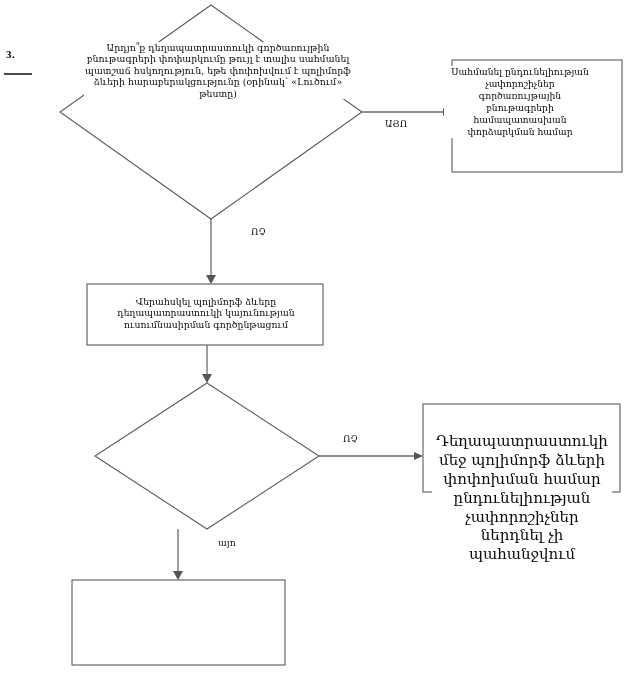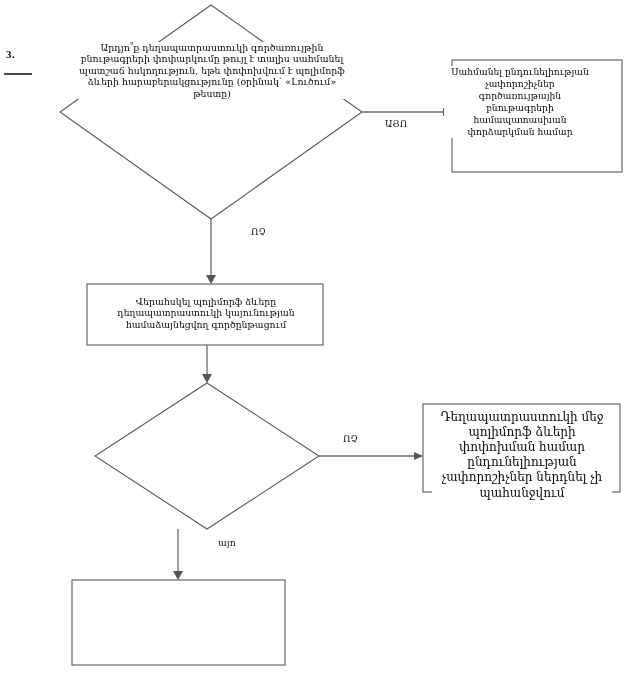--- a/index.html
+++ b/index.html
@@ -73,20 +73,21 @@
     background: #ffffff;
     line-height: 1.22;
     font-size: 9.3px;
     font-family: "DejaVu Serif", "Liberation Serif", serif;
     color: #0a0a0a;
     white-space: normal;
   }
   .diamond-txt {
     
     z-index: 5;
+    margin-left: 6px;
   }
   .box-txt {
     z-index: 5;
   }
 
   
   #d1-text {
     left: 78px;
     top: 42px;
     width: 268px;
@@ -111,23 +112,23 @@
   #t1-text {
     left: 444px;
     top: 66px;
     width: 152px;
     font-size: 9.2px;
     line-height: 1.30;
   }
   
   #t2-text {
     left: 432px;
-    top: 410px;
+    top: 432px;
     width: 180px;
-    font-size: 12px;
+    font-size: 15px;
     line-height: 1.26;
   }
   
   #t3-text {
     left: 82px;
     top: 592px;
     width: 196px;
     font-size: 9.2px;
     line-height: 1.28;
   }
@@ -183,21 +184,21 @@
     <polygon class="arrowhead" points="423,456 414,452 414,460"></polygon>
 
     <line class="conn" x1="178" y1="529" x2="178" y2="574"></line>
     <polygon class="arrowhead" points="178,580 173,571 183,571"></polygon>
   </svg>
 
   <div class="txt diamond-txt" id="d1-text">Արդյո՞ք դեղապատրաստուկի գործառույթին բնութագրերի փոփարկումը թույլ է տալիս սահմանել պատշաճ հսկողություն, եթե փոփոխվում է պոլիմորֆ ձևերի հարաբերակցությունը (օրինակ՝ «Լուծում» թեստը)</div>
 
   <div class="txt box-txt" id="t1-text">Սահմանել ընդունելիության չափորոշիչներ գործառույթային բնութագրերի համապատասխան փորձարկման համար</div>
 
-  <div class="txt box-txt" id="p1-text">Վերահսկել պոլիմորֆ ձևերը դեղապատրաստուկի կայունության համաձայնեցվող գործընթացում</div>
+  <div class="txt box-txt" id="p1-text">Վերահսկել պոլիմորֆ ձևերը դեղապատրաստուկի կայունության ուսումնասիրման գործընթացում</div>
 
 
   <div class="txt box-txt" id="t2-text">Դեղապատրաստուկի մեջ պոլիմորֆ ձևերի փոփոխման համար ընդունելիության չափորոշիչներ ներդնել չի պահանջվում</div>
 
 
   <div class="edge-label" id="lbl-yes1">ԱՅՈ</div>
 
   <div class="edge-label" id="lbl-no1">ՈՉ</div>
 
   <div class="edge-label" id="lbl-no2">ՈՉ</div>

